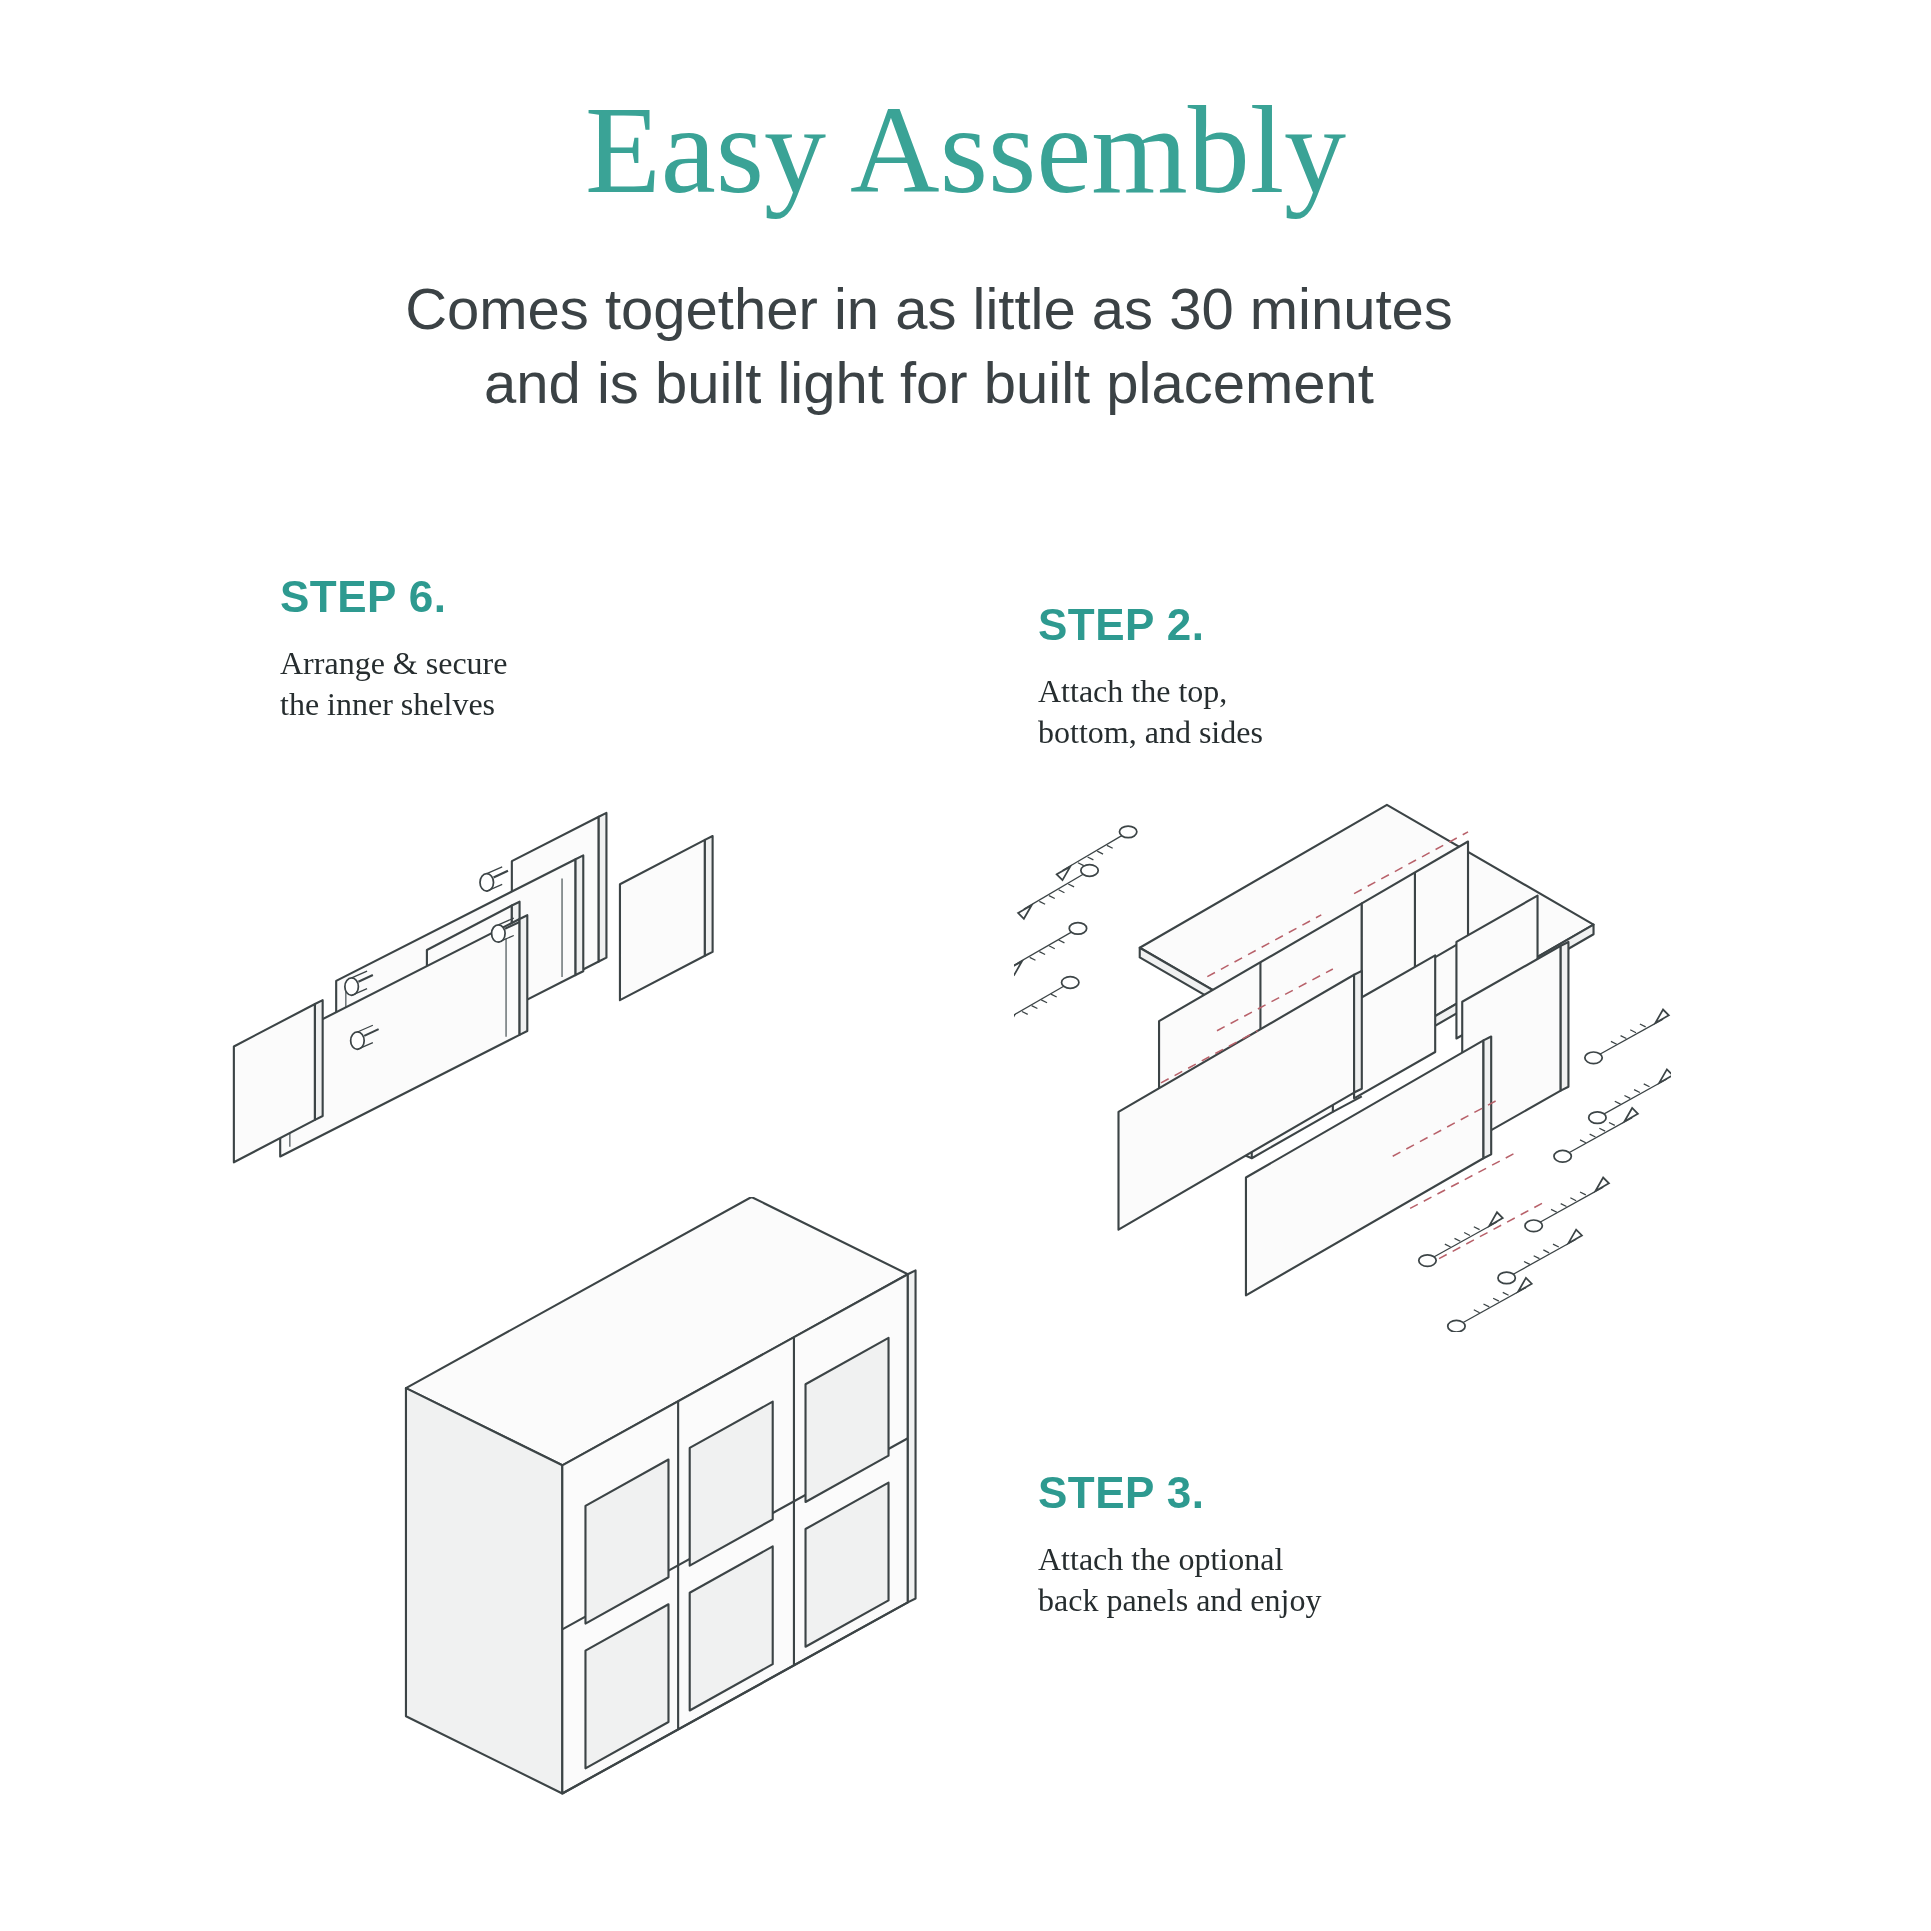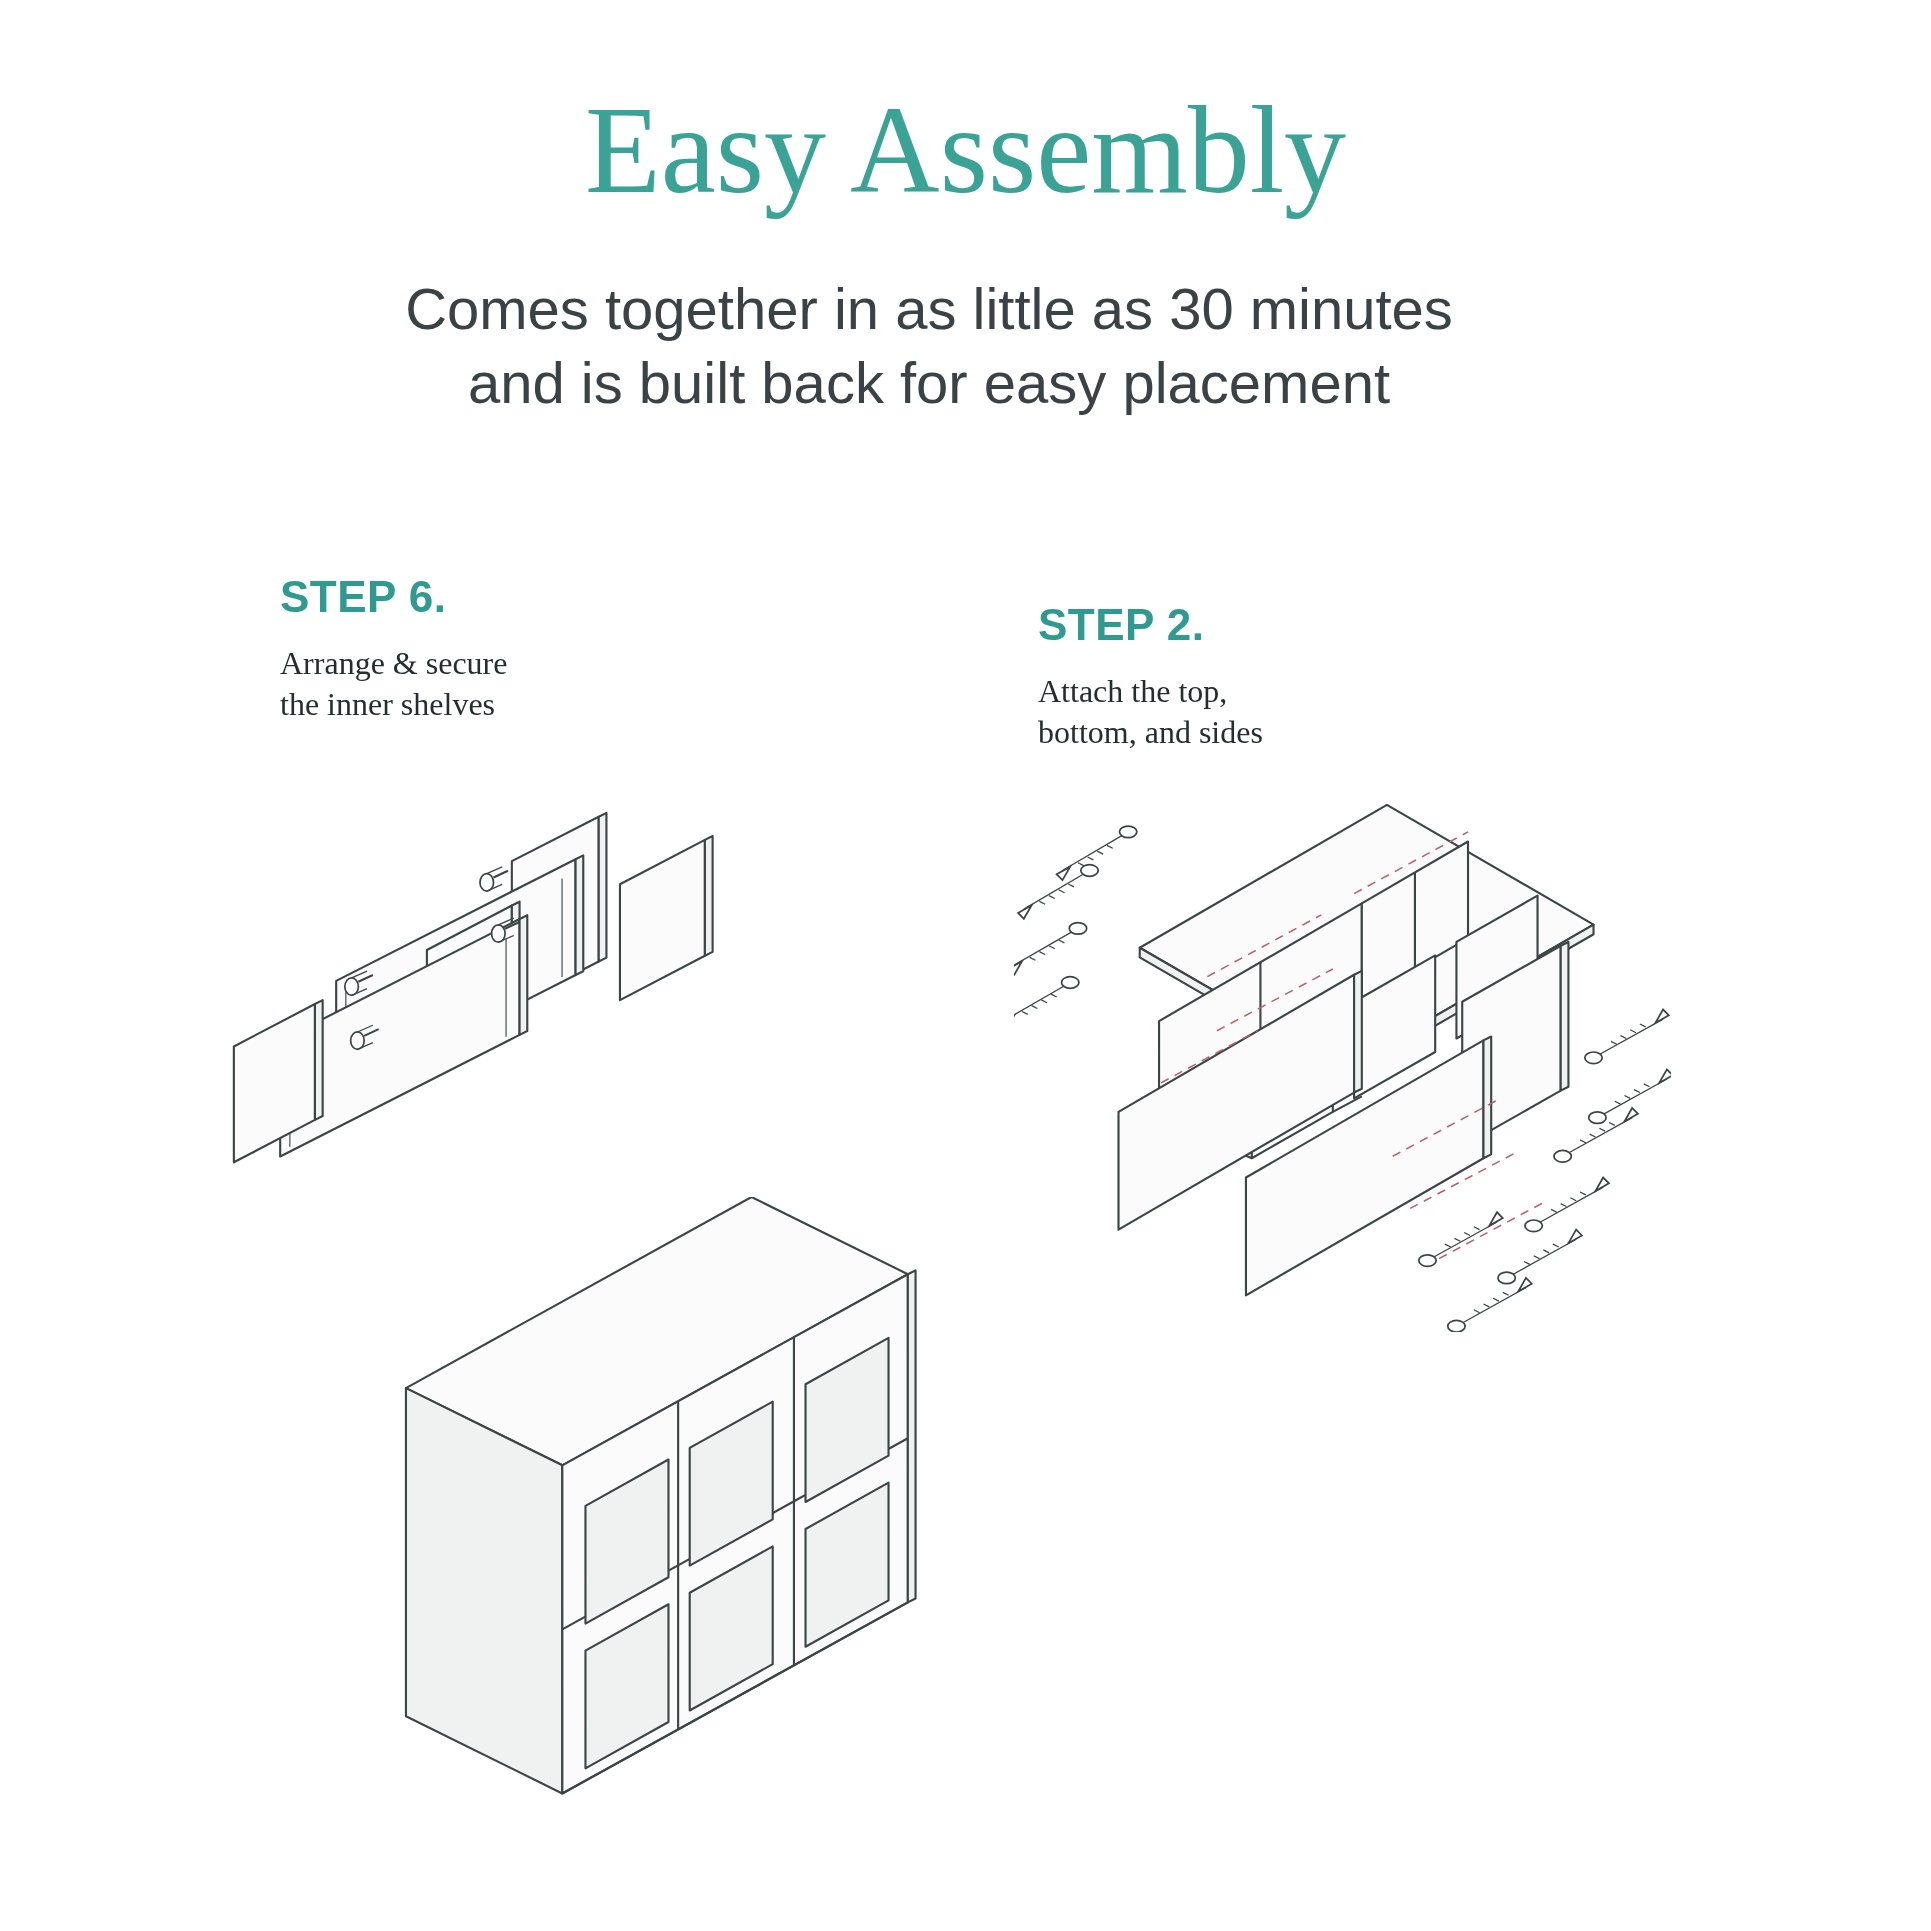--- a/index.html
+++ b/index.html
@@ -88,39 +88,46 @@
 </style>
 </head>
 <body>
 
 <div class="page">
 
   <div class="title">Easy Assembly</div>
 
   <div class="subtitle">
     <span>Comes together in as little as 30 minutes</span>
-    <span class="line2">and is built back for easy placement</span>
+    <span class="line2">and is built light for built placement</span>
   </div>
 
   <div class="step-block" id="step1-block">
     <div class="step-heading">STEP 6.</div>
     <div class="step-desc">
       <span>Arrange &amp; secure</span>
       <span class="l2">the inner shelves</span>
     </div>
   </div>
 
   <div class="step-block" id="step2-block">
     <div class="step-heading">STEP 2.</div>
     <div class="step-desc">
       <span>Attach the top,</span>
       <span class="l2">bottom, and sides</span>
     </div>
   </div>
 
+  <div class="step-block" id="step3-block">
+    <div class="step-heading">STEP 3.</div>
+    <div class="step-desc">
+      <span>Attach the optional</span>
+      <span class="l2">back panels and enjoy</span>
+    </div>
+  </div>
 
   <div class="illus" id="illus-step1">
     <svg width="599" height="444" viewBox="0 0 620 460">
 
       <g>
         <polygon class="pl-face" points="390,36 390,186 300,232 300,82"></polygon>
         <polygon class="pl-shade" points="390,36 398,32 398,182 390,186"></polygon>
       </g>
 
       <g>

